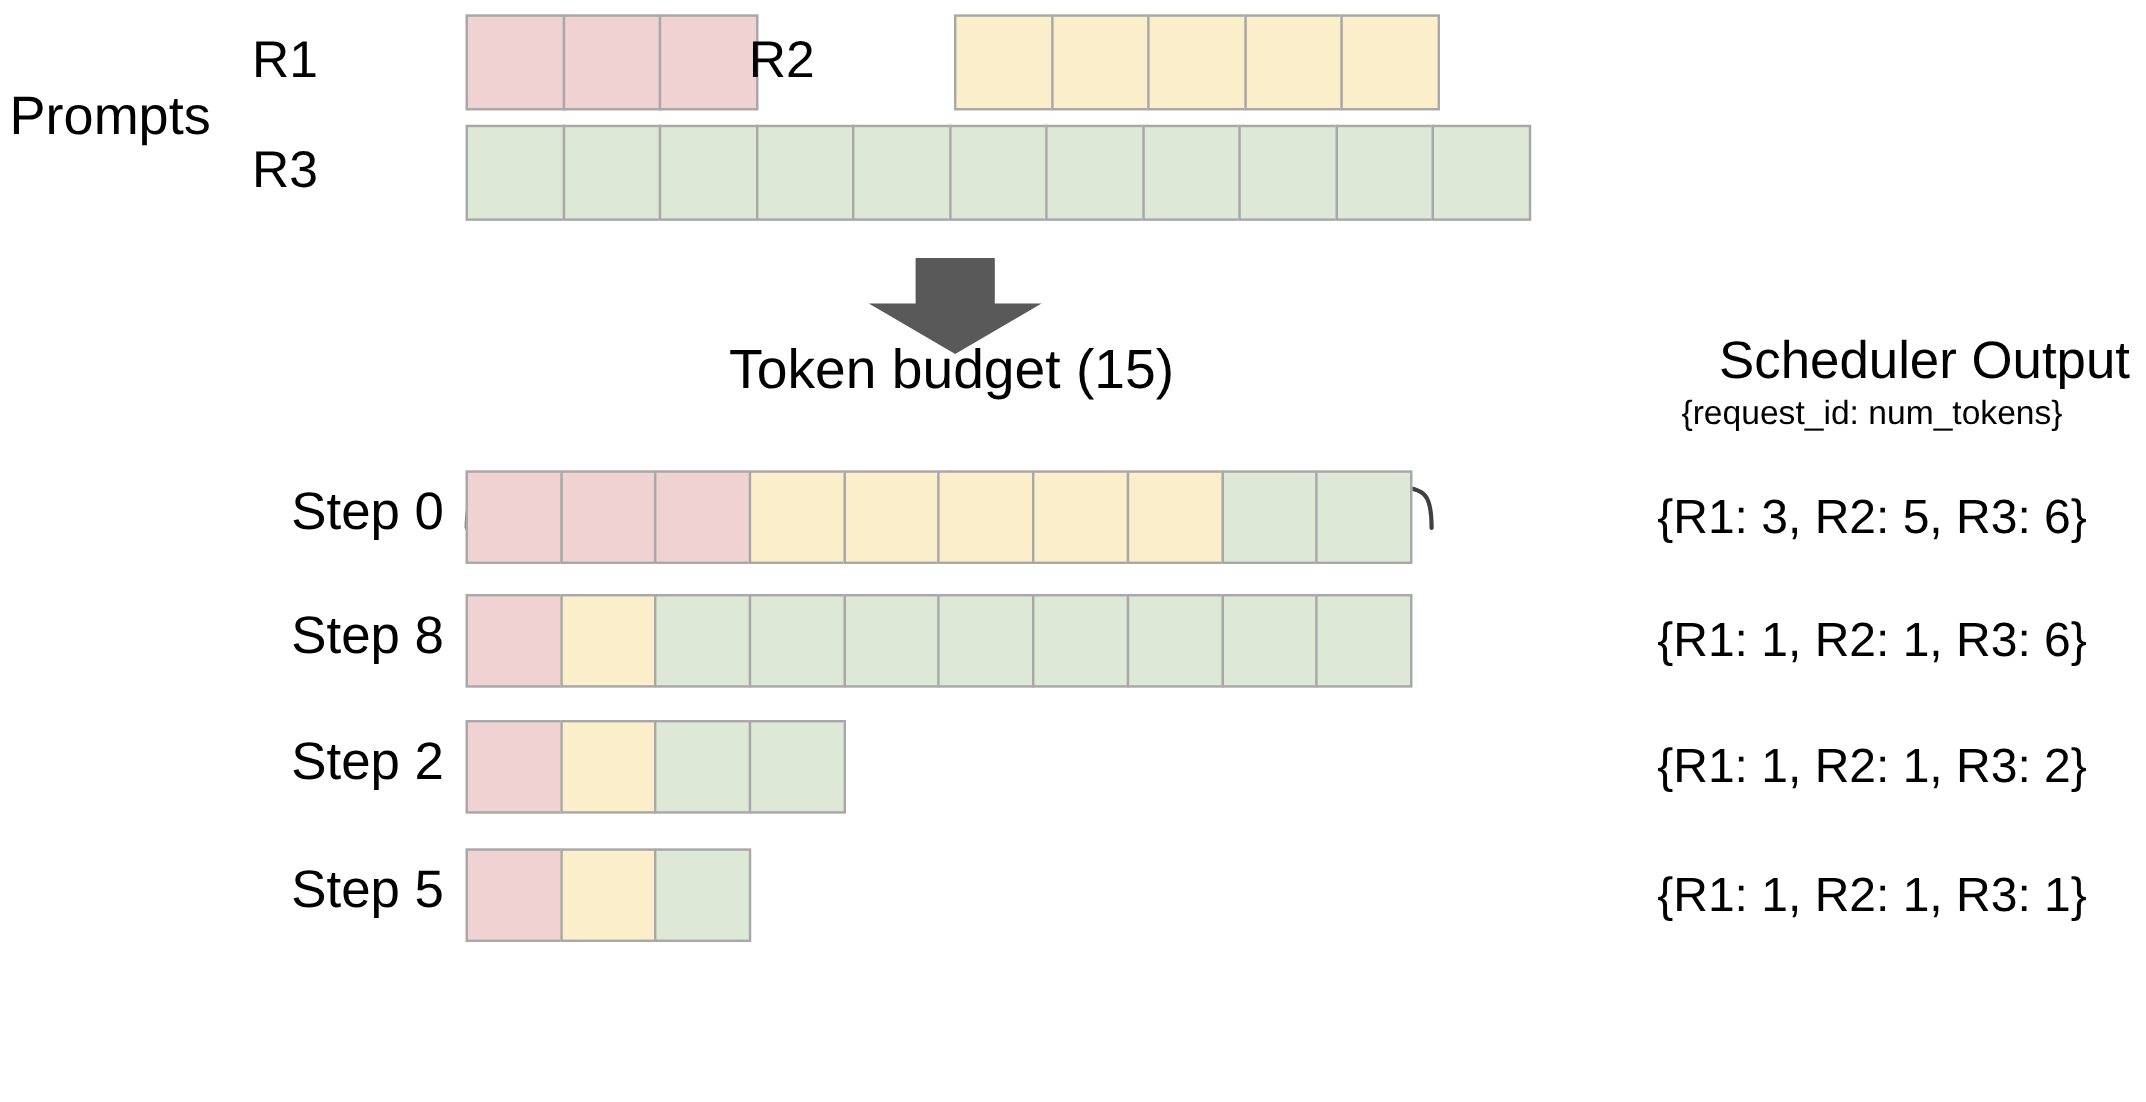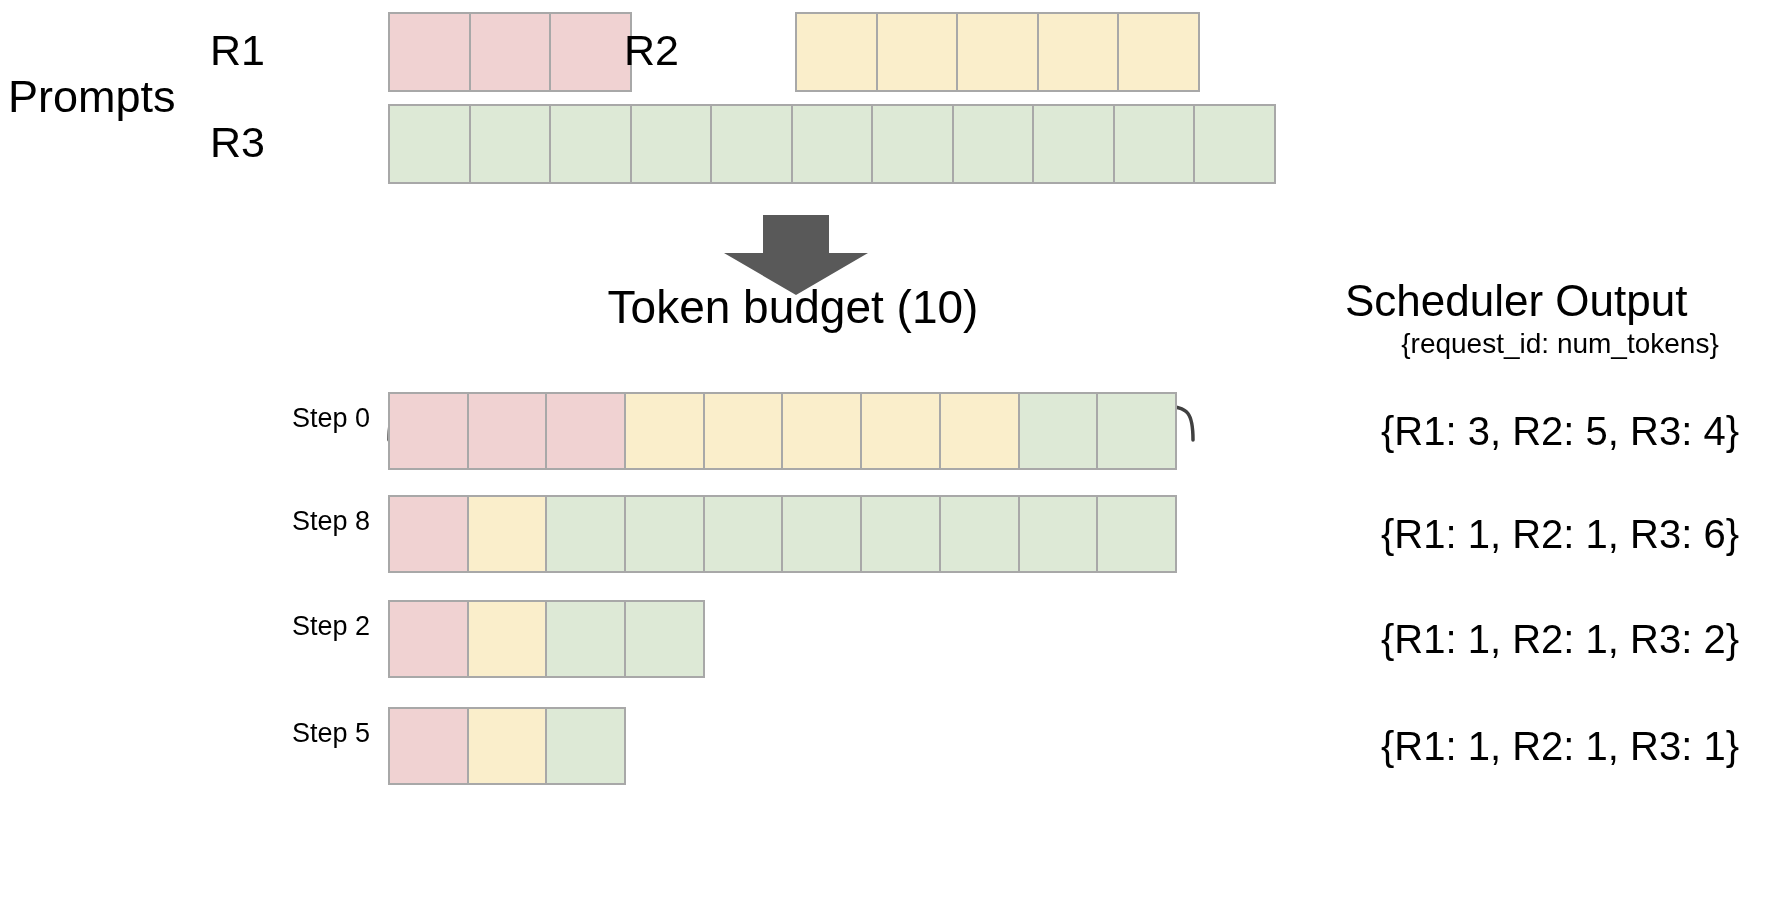--- a/index.html
+++ b/index.html
@@ -32,21 +32,21 @@
     white-space:nowrap;
     color:#000;
   }
   .lbl-prompts{left:8px;top:74px;font-size:45px;}
   .lbl-r1{left:210px;top:29px;}
   .lbl-r2{left:624px;top:29px;}
   .lbl-r3{left:210px;top:121px;}
 
   .lbl-step{
     position:absolute;
-    font-size:27px;
+    font-size:44px;
     line-height:1;
     white-space:nowrap;
     text-align:right;
     width:260px;
     left:110px;
   }
 
   
   .arrow{position:absolute;left:716px;top:210px;width:160px;height:90px;}
 
@@ -60,21 +60,21 @@
     width:806px;
     text-align:center;
     font-size:46px;
     line-height:1.05;
     white-space:nowrap;
   }
 
   
   .sched-title{
     position:absolute;left:1345px;top:278px;width:430px;
-    text-align:left;font-size:44px;line-height:1.05;white-space:nowrap;
+    text-align:right;font-size:44px;line-height:1.05;white-space:nowrap;
   }
   .sched-sub{
     position:absolute;left:1345px;top:329px;width:430px;
     text-align:center;font-size:28px;line-height:1.05;white-space:nowrap;
   }
   .sched-row{
     position:absolute;left:1345px;width:430px;
     text-align:center;font-size:40px;line-height:1;white-space:nowrap;
   }
 </style>
@@ -115,21 +115,21 @@
       <div class="cell c-green" style="width: 82.5px;"></div>
       <div class="cell c-green" style="width: 82.5px;"></div>
     </div>
 
   <div class="arrow">
     <svg width="160" height="90" viewBox="0 0 160 90" xmlns="http://www.w3.org/2000/svg">
       <polygon points="47,5 113,5 113,43 152,43 80,85 8,43 47,43" fill="#595959"></polygon>
     </svg>
   </div>
 
-  <div class="budget">Token  budget (10)</div>
+  <div class="budget">Token  budget (15)</div>
 
   <div class="brace">
     <svg width="812" height="50" viewBox="0 0 812 50" xmlns="http://www.w3.org/2000/svg">
       <path d="M4,48 C4,22 8,14 34,14 L382,14 C398,14 400,10 406,1 C412,10 414,14 430,14 L778,14 C804,14 808,22 808,48" fill="none" stroke="#404040" stroke-width="3.5" stroke-linecap="round"></path>
     </svg>
   </div>
 
   <div class="lbl-step" style="top:405px;">Step 0</div>
   <div class="row" id="row-step-0" style="left:388px;top:392px;height:78px;">
       <div class="cell c-pink" style="width: 80.7px;"></div>
@@ -169,18 +169,18 @@
   <div class="lbl-step" style="top:720px;">Step 5</div>
   <div class="row" id="row-step-3" style="left:388px;top:707px;height:78px;">
       <div class="cell c-pink" style="width: 80.7px;"></div>
       <div class="cell c-yellow" style="width: 80.7px;"></div>
       <div class="cell c-green" style="width: 80.7px;"></div>
     </div>
 
   <div class="sched-title">Scheduler Output</div>
   <div class="sched-sub">{request_id: num_tokens}</div>
 
-  <div class="sched-row" style="top:411px;">{R1: 3, R2: 5, R3: 4}</div>
+  <div class="sched-row" style="top:411px;">{R1: 3, R2: 5, R3: 6}</div>
   <div class="sched-row" style="top:514px;">{R1: 1, R2: 1, R3: 6}</div>
   <div class="sched-row" style="top:619px;">{R1: 1, R2: 1, R3: 2}</div>
   <div class="sched-row" style="top:726px;">{R1: 1, R2: 1, R3: 1}</div>
 
 </div>
 
 </body></html>

